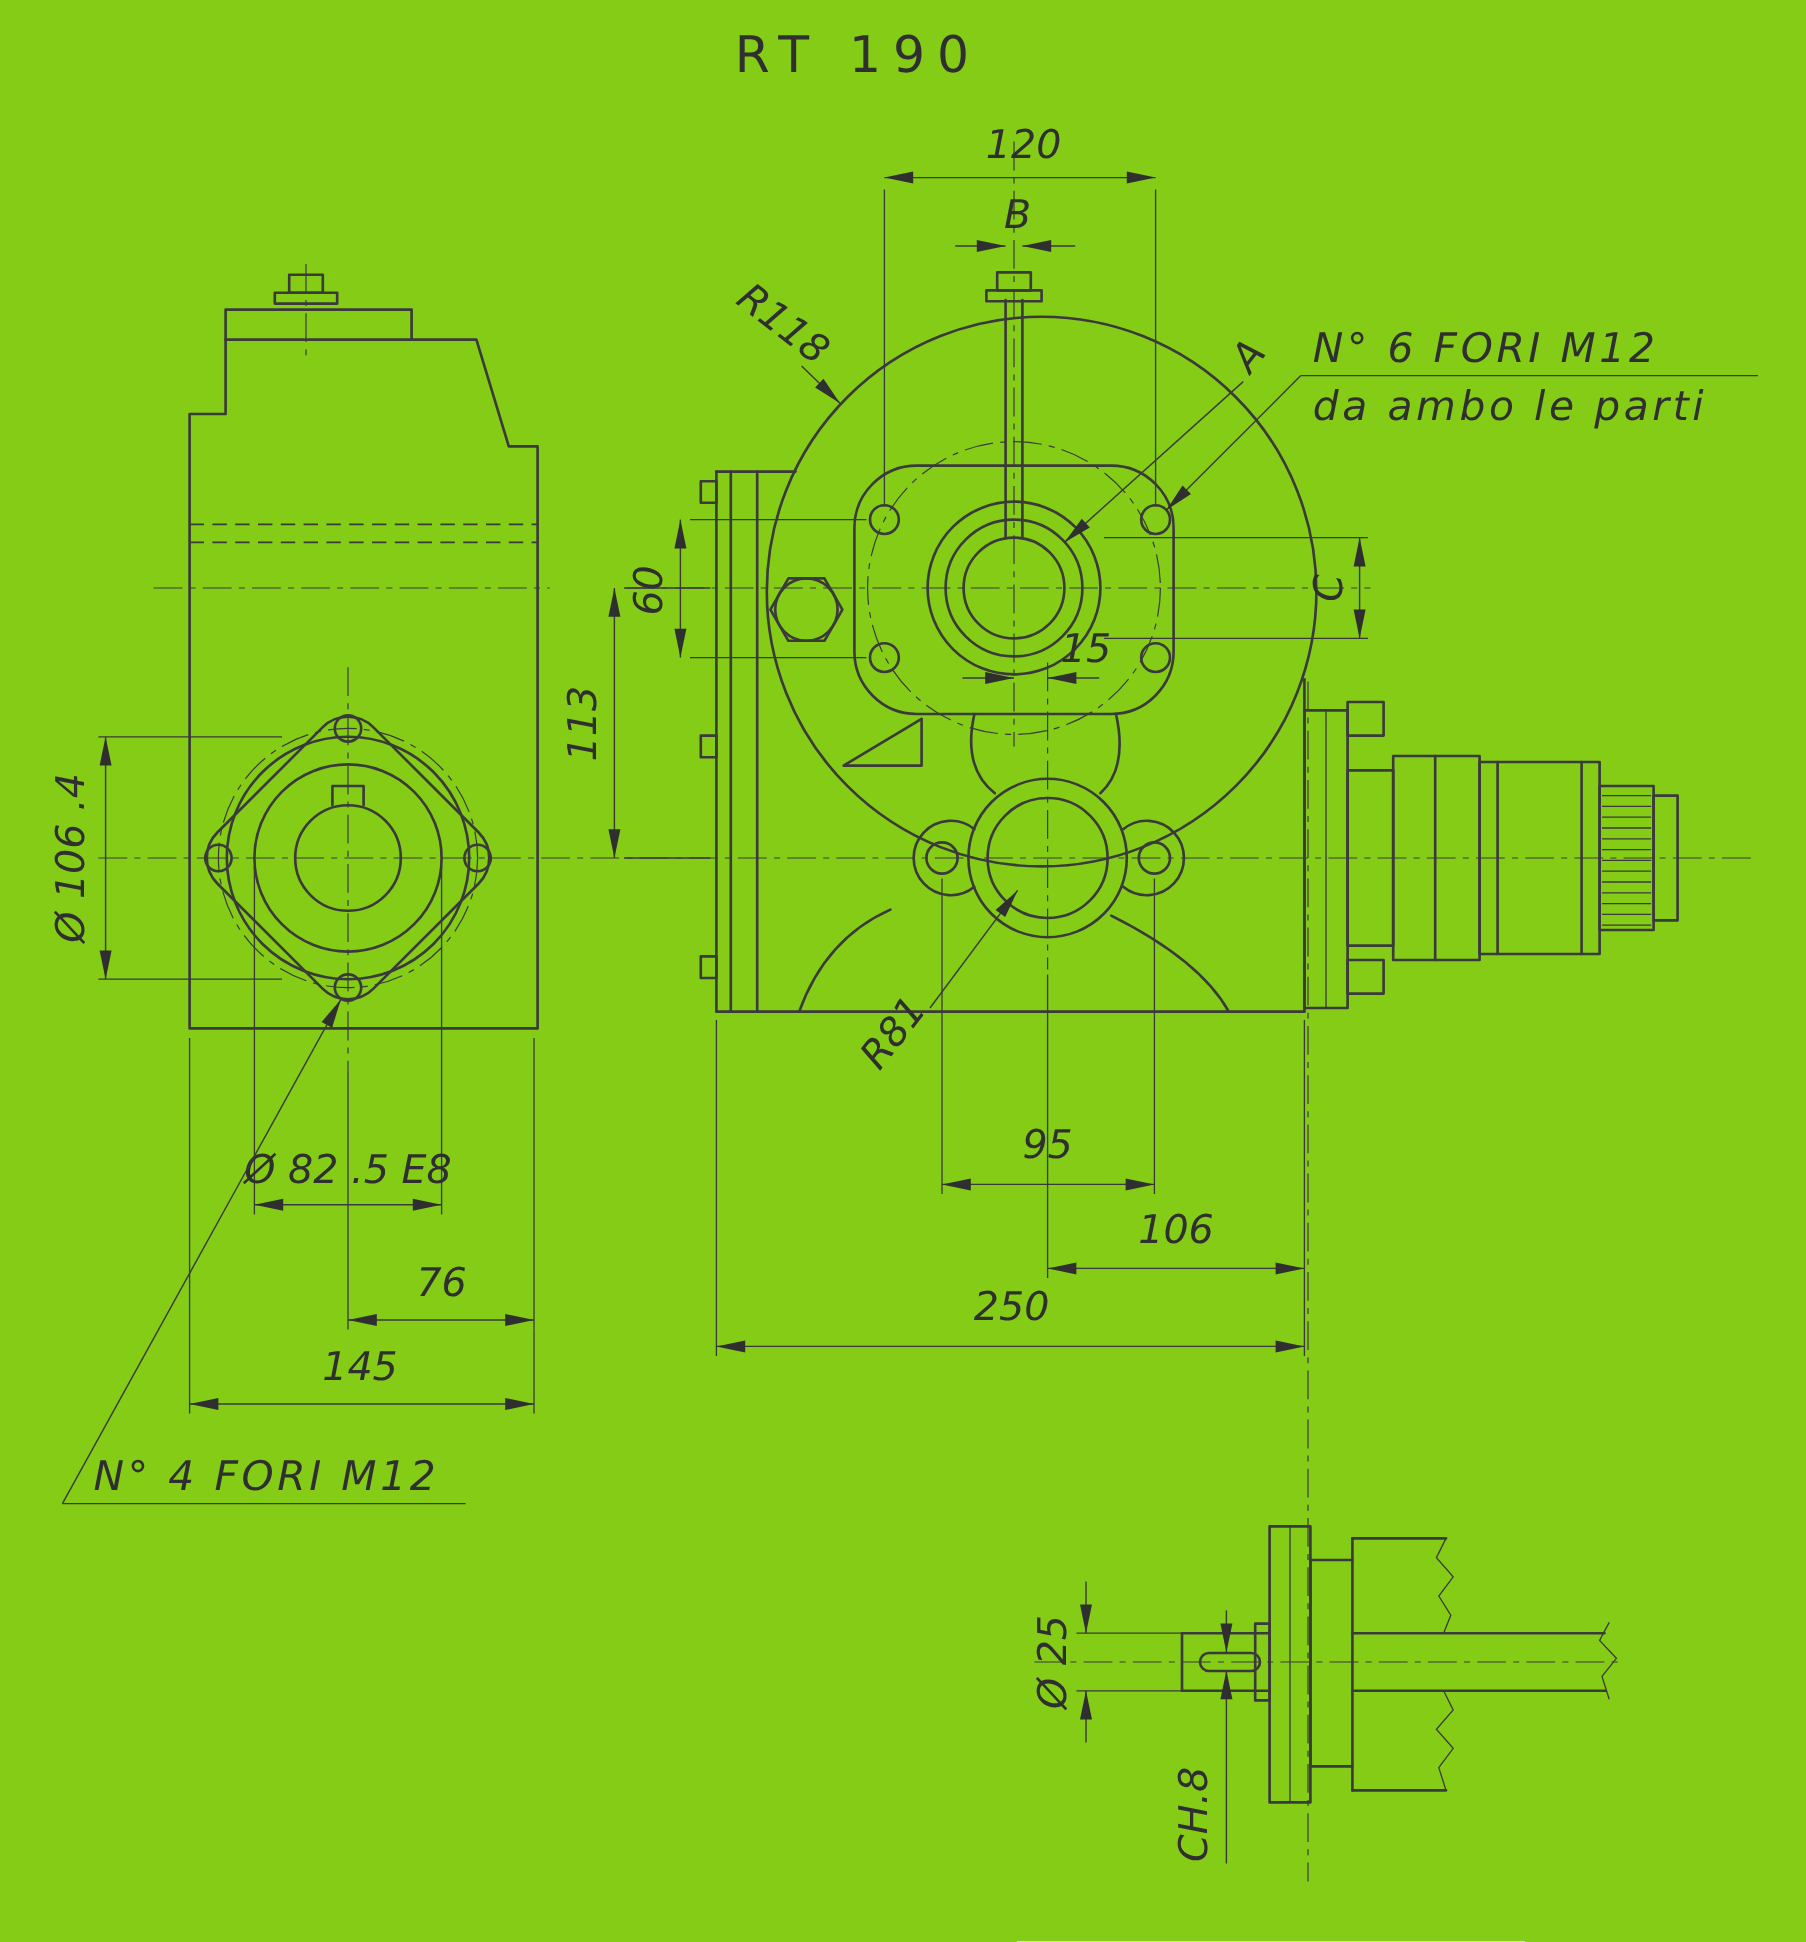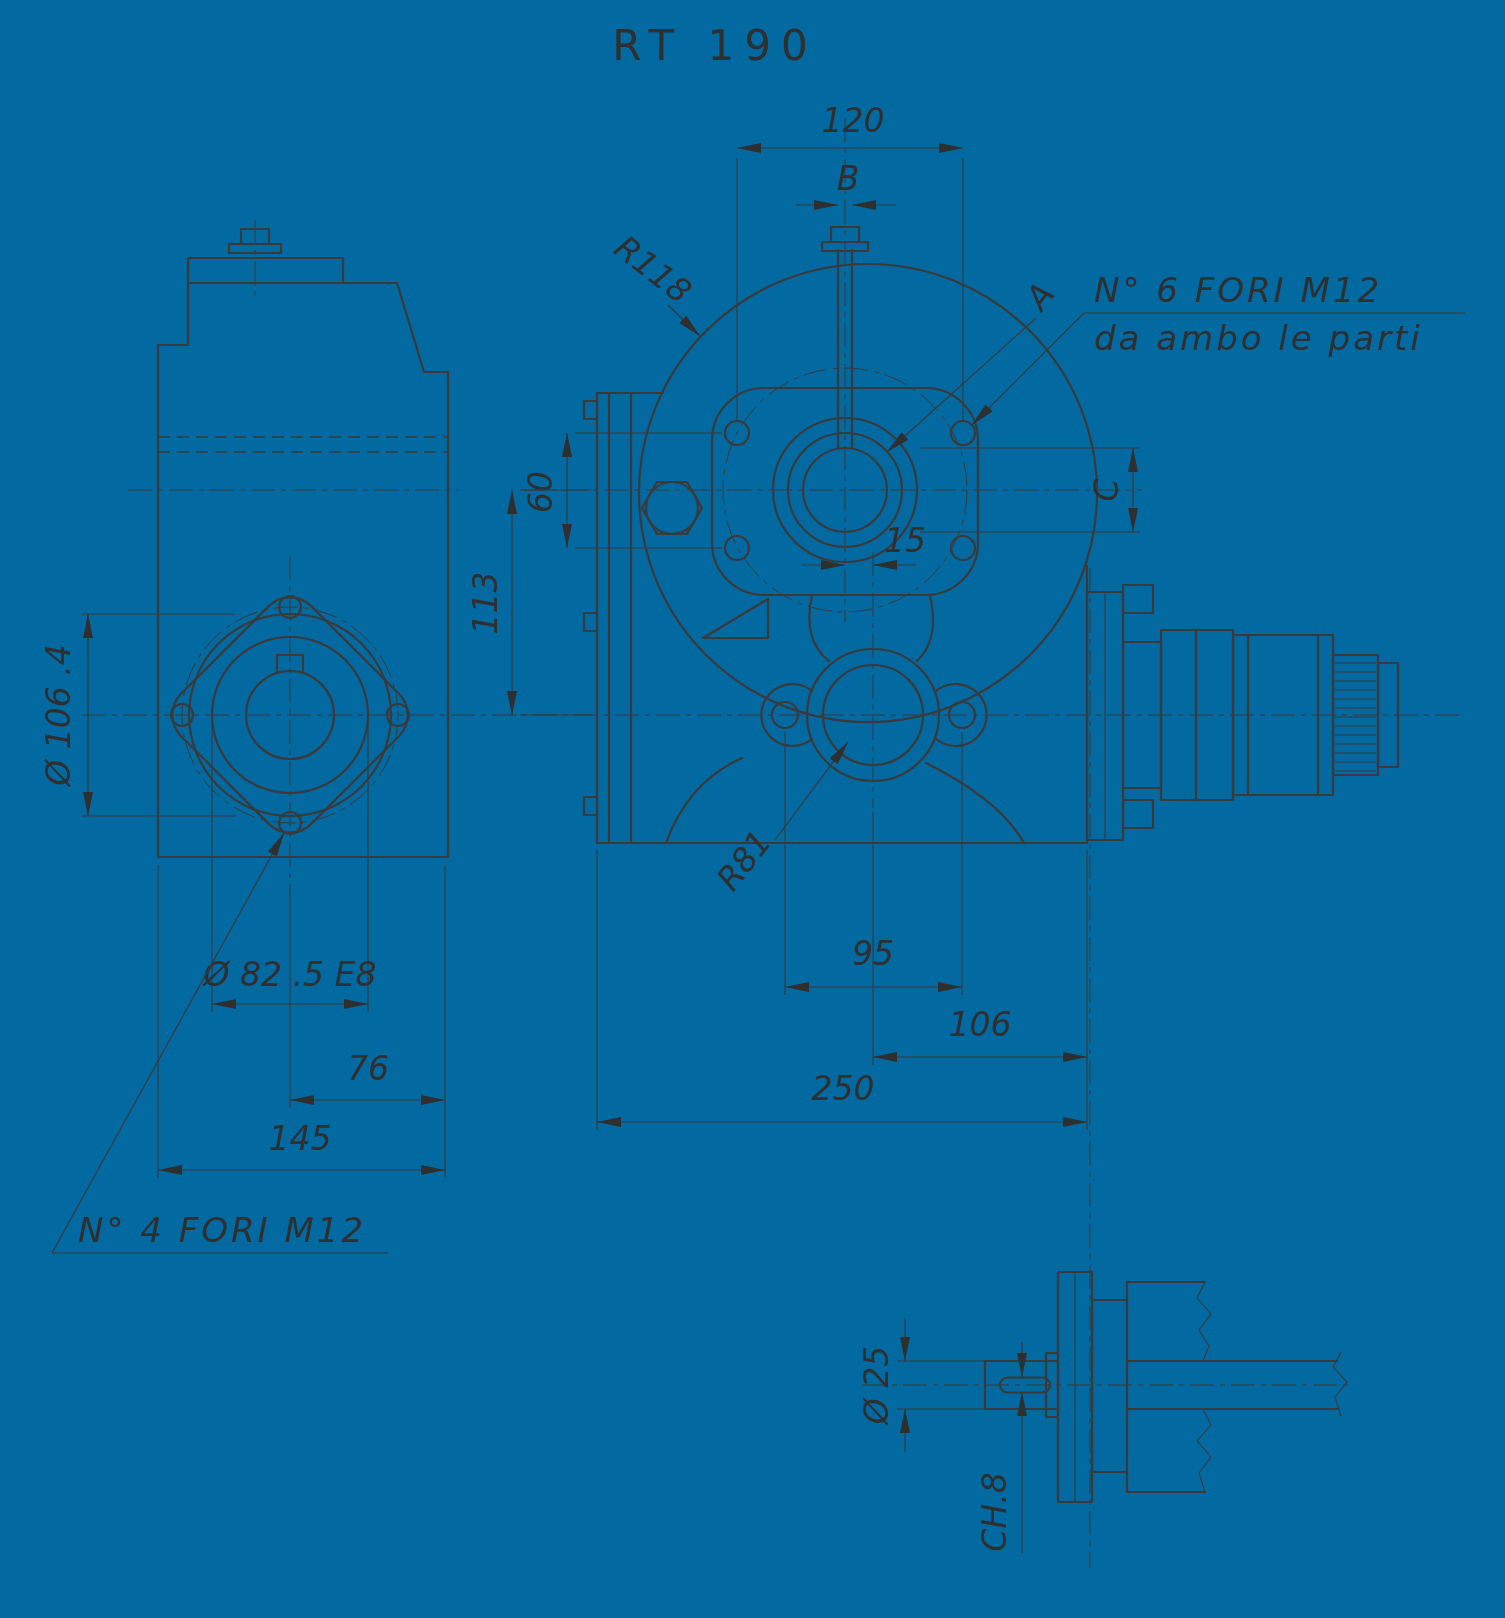--- a/index.html
+++ b/index.html
@@ -1,16 +1,16 @@
 <!DOCTYPE html>
 <html><head>
 <meta charset="utf-8">
 <style>
   html,body{margin:0;padding:0;background:#ffffff}
-  .page{position:relative;width:1505px;height:1618px;background:#0369a1;overflow:hidden}
+  .page{position:relative;width:1505px;height:1618px;background:#84cc16;overflow:hidden}
   svg{display:block}
   .obj{stroke:#3a3a3a;stroke-width:2.2;fill:none;stroke-linejoin:round;stroke-linecap:round}
   .thin{stroke:#3a3a3a;stroke-width:1.1;fill:none}
   .dim{stroke:#3a3a3a;stroke-width:1.2;fill:none}
   .cl{stroke:#3a3a3a;stroke-width:1;fill:none;stroke-dasharray:24 6 5 6}
   .hid{stroke:#3a3a3a;stroke-width:1.4;fill:none;stroke-dasharray:12 7}
   text{fill:#2f2f2f;font-family:"DejaVu Sans",sans-serif;font-style:italic;font-size:33px}
   .ttl{font-style:normal;font-size:42px;letter-spacing:10px}
   .note{font-size:34px;letter-spacing:3px}
   .mid{text-anchor:middle}

